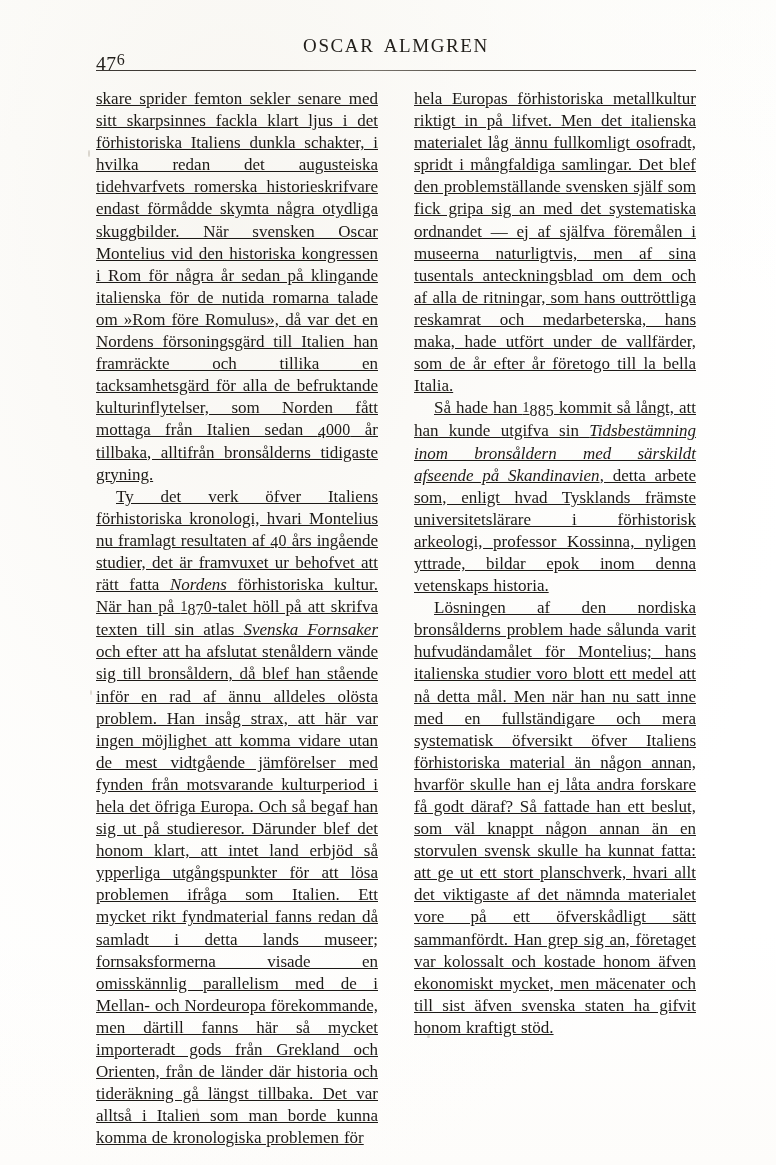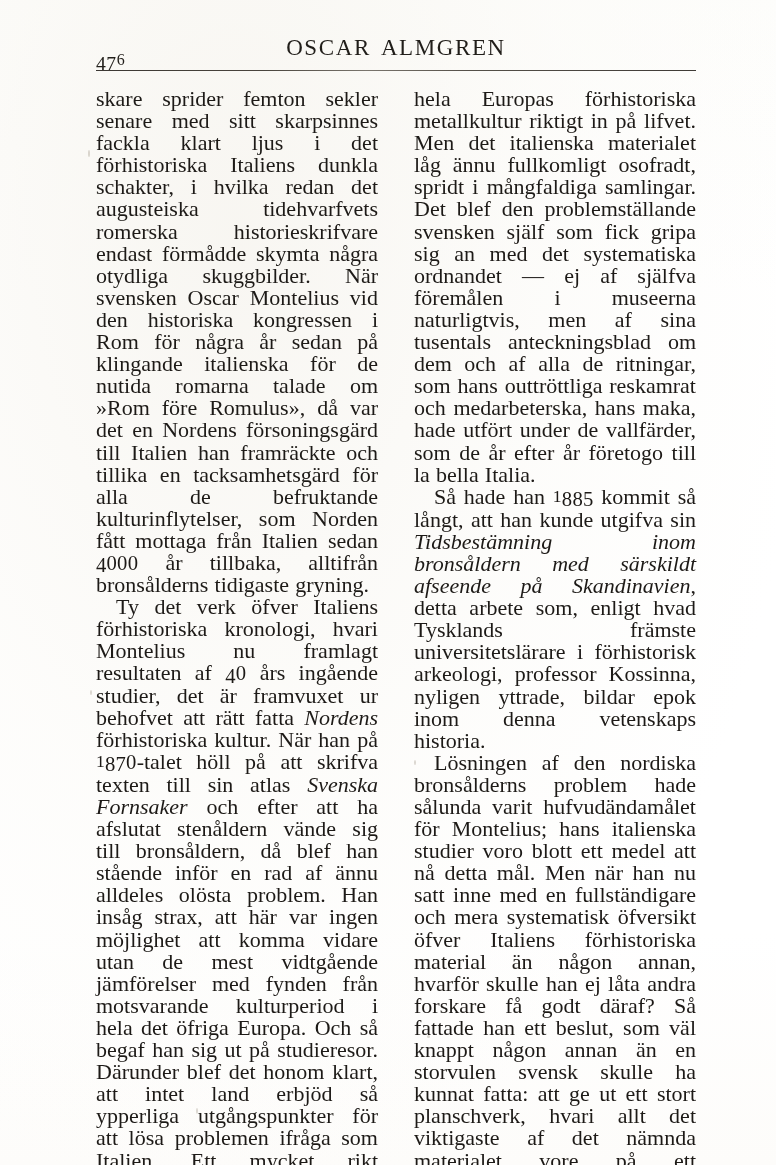--- a/index.html
+++ b/index.html
@@ -51,21 +51,21 @@
     position: relative;
     top: -2px;
     font-size: 0.78em;
   }
   .runtitle {
     position: absolute;
     left: 0;
     right: 0;
     top: 2px;
     text-align: center;
-    font-size: 23px;
+    font-size: 19px;
     letter-spacing: 1.6px;
     word-spacing: 4px;
     color: #211e1a;
   }
   .rule {
     position: absolute;
     left: 96px;
     top: 70px;
     width: 600px;
     height: 1px;
@@ -83,24 +83,25 @@
     gap: 36px;
   }
   .col {
     width: 282px;
   }
 
   p.tx {
     margin: 0;
     text-align: justify;
     text-align-last: left;
-    font-size: 22px;
+    font-size: 17px;
     line-height: 22.1px;
     word-spacing: 0.6px;
     hyphens: none;
+    text-decoration: underline;
   }
   p.tx.ind { text-indent: 20px; }
   i { font-style: italic; }
 
   .os {
     font-family: "Liberation Serif", "DejaVu Serif", serif;
     letter-spacing: 0.2px;
     margin-top: 9px;
   }
   .os .d-low  { position: relative; top: 2.5px; font-size: 0.94em; }

